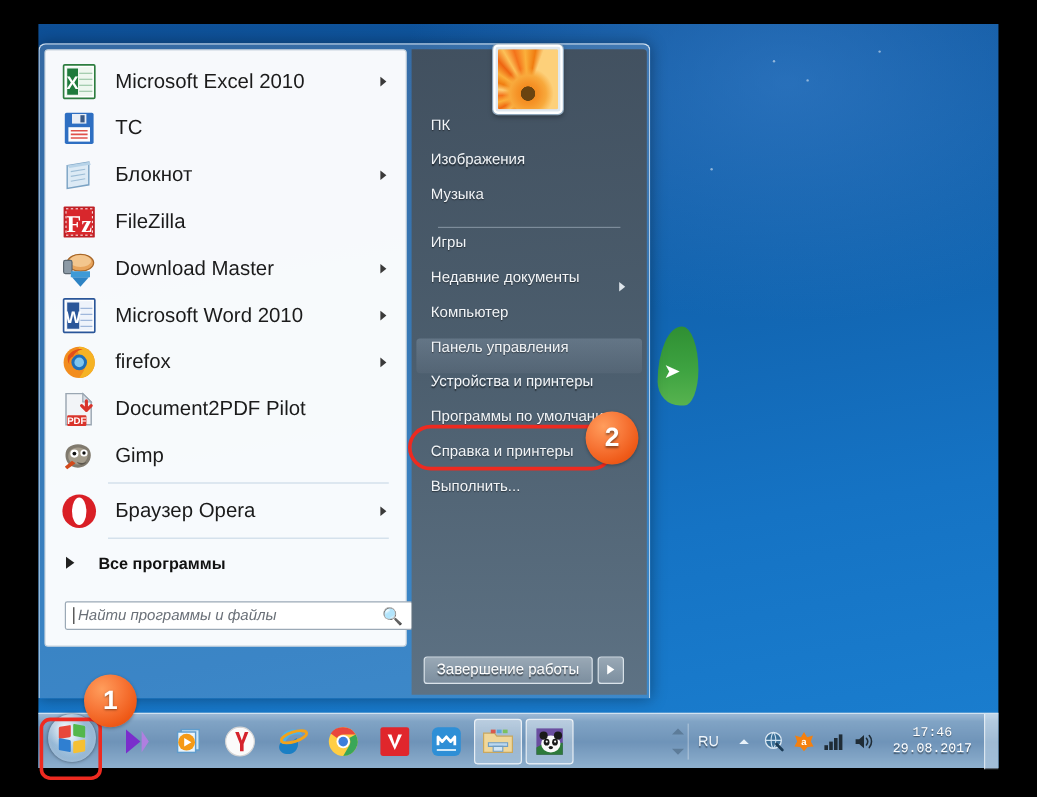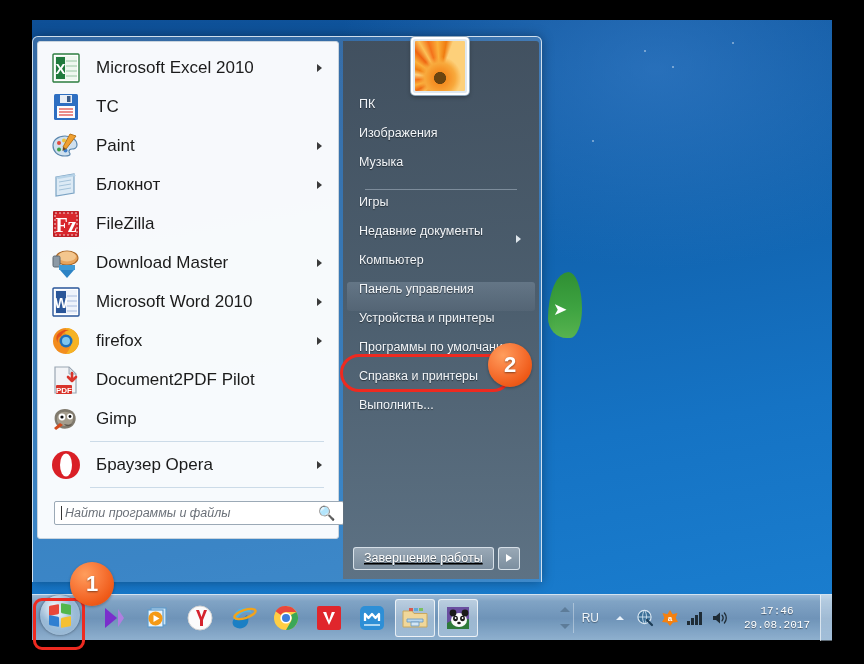--- a/index.html
+++ b/index.html
@@ -214,21 +214,21 @@
       linear-gradient(180deg, #7fc4ea 0%, #b9e0f4 30%, #f6a832 55%, #e96b12 100%);
     position: relative;
     overflow: hidden;
   }
 
   
   #shutbar {
     position: absolute;
     left: 310px; bottom: 4px;
     width: 216px; height: 40px;
-    display: flex; align-items: center; text-decoration: underline;
+    display: flex; align-items: center;
   }
   #shutbtn {
     margin-left: 10px;
     height: 23px;
     padding: 0 10px;
     display: flex; align-items: center;
     background: linear-gradient(180deg, rgba(205,216,226,0.55) 0%, rgba(150,166,182,0.55) 100%);
     border: 1px solid rgba(235,242,248,0.8);
     border-radius: 3px;
     font-size: 12.5px;
@@ -420,35 +420,20 @@
             <g stroke="#e0514a" stroke-width="1.3">
               <line x1="9" y1="18" x2="23" y2="18"></line>
                 <line x1="9" y1="21" x2="23" y2="21"></line>
               <line x1="9" y1="24" x2="23" y2="24"></line>
             </g>
           </svg>
         </span>
         <span class="lbl">TC</span>
       </div>
 
-      <div class="progitem">
-        <span class="ico">
-          <svg class="icoimg" viewBox="0 0 32 32">
-            <path d="M15 6c7 0 12 4 12 9 0 3-3 4-5 4-2 0-3 1-3 2.5 0 1 1 1.5 1 2.5 0 1.2-1.6 2-5 2C7 26 3 21 3 15.5 3 10 8 6 15 6z" fill="#cfe0ee" stroke="#5a86ad" stroke-width="1.2"></path>
-            <circle cx="9" cy="13" r="2" fill="#e04a3c"></circle>
-            <circle cx="14" cy="10.5" r="2" fill="#f0c43a"></circle>
-            <circle cx="9" cy="19.5" r="2" fill="#3f9e44"></circle>
-            <circle cx="15.5" cy="20.5" r="2" fill="#3d7ec9"></circle>
-            <path d="M20 4l6 2-10 13-3-2z" fill="#f0a030" stroke="#b9761c" stroke-width="1"></path>
-            <path d="M13 17l3 2-3.5 2z" fill="#6b4a22"></path>
-          </svg>
-        </span>
-        <span class="lbl">Paint</span>
-        <span class="arrow"></span>
-      </div>
 
       <div class="progitem">
         <span class="ico">
           <svg class="icoimg" viewBox="0 0 32 32">
             <path d="M6 8l18-3v19l-18 3z" fill="#dceaf5" stroke="#7ba3c4" stroke-width="1.2"></path>
             <path d="M6 8l18-3 2 2-18 3z" fill="#b7d3e8"></path>
             <g stroke="#9dbdd6" stroke-width="0.9">
               <line x1="9" y1="13" x2="21" y2="11"></line>
                 <line x1="9" y1="17" x2="21" y2="15"></line>
               <line x1="9" y1="21" x2="21" y2="19"></line>

